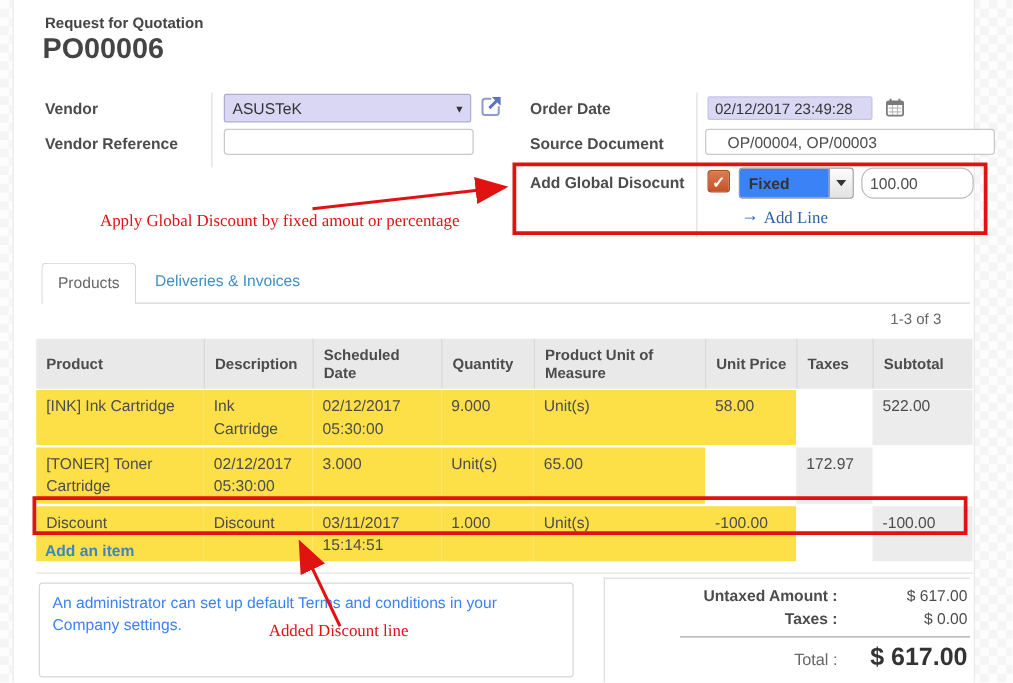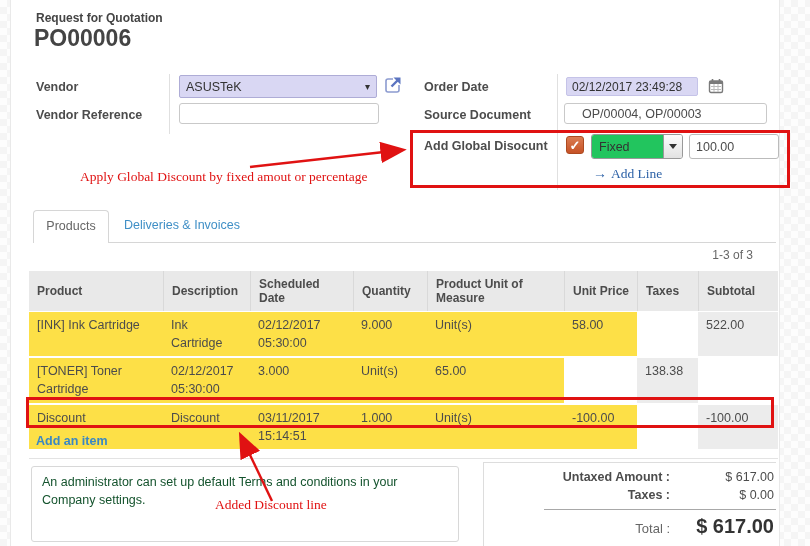--- a/index.html
+++ b/index.html
@@ -35,21 +35,21 @@
     font-family:"Liberation Sans",sans-serif; font-size:12px; color:#333; padding:0 5px;
   }
 
   .checkbox {
     width:18px; height:18px; border-radius:3px;
     background:linear-gradient(180deg,#db7c52,#c65226);
     border:1px solid #ad4a20; color:#fff; font-size:13px; font-weight:bold;
     display:flex; align-items:center; justify-content:center;
   }
   .combo { display:flex; border:1px solid #999; border-radius:3px; overflow:hidden; height:25px; }
-  .combo .combo-text { background:#22c55e; flex:1; display:flex; align-items:center; padding:12px 7px; font-size:12.5px; color:#333; }
+  .combo .combo-text { background:#3b82f6; flex:1; display:flex; align-items:center; padding:12px 7px; font-size:12.5px; color:#333;font-weight:bold; }
   .combo .combo-btn { width:19px; background:linear-gradient(180deg,#fdfdfd,#e2e2e2); border-left:1px solid #999; display:flex; align-items:center; justify-content:center; }
   .tri { width:0; height:0; border-left:4px solid transparent; border-right:4px solid transparent; border-top:5px solid #333; }
 
   .add-line { font-family:"Liberation Serif", serif; font-size:13.5px; color:#2d62a7; display:flex; align-items:center; gap:4px; cursor:pointer; }
   .add-line .arr { font-weight:bold; font-size:14px; }
 
   .tab-active {
     left:22px; top:210px; width:76px; height:33px; background:#fff;
     border:1px solid #d6d6d6; border-bottom:none; border-radius:4px 4px 0 0;
     text-align:center; line-height:31px; font-size:12.5px; color:#666; z-index:2;
@@ -77,21 +77,21 @@
   .r1 > div { min-height:41px; }
   .r2 > div { min-height:42px; }
   .r3 > div { min-height:29px; }
 
   .add-item { left:25px; top:434px; font-size:12.5px; font-weight:bold; color:#3a87c4; cursor:pointer; }
   .sep { left:18px; top:458px; width:749px; border-top:1px solid #e3e3e3; }
 
   .terms {
     left:20px; top:466px; width:428px; height:76px;
     border:1px solid #d8d8d8; border-radius:3px; padding:7px 10px;
-    font-size:12.5px; color:#14532d; line-height:1.4;
+    font-size:12.5px; color:#3b82f6; line-height:1.4;
   }
   .totals { left:472px; top:462px; width:293px; height:84px; border-top:1px solid #ddd; border-left:1px solid #ddd; padding-top:7px; }
   .trow2 { display:flex; align-items:baseline; margin-bottom:4px; }
   .trow2 .tlabel { flex:1; text-align:right; font-size:12.5px; font-weight:bold; color:#4c4c4c; }
   .trow2 .tvalue { width:106px; text-align:right; font-size:12.5px; color:#4c4c4c; padding-right:2px; }
   .tot-div { margin:7px 0 5px 60px; border-top:1px solid #a8a8a8; }
   .trow2.total .tlabel { font-weight:normal; color:#666; font-size:13px; }
   .trow2.total .tvalue { font-weight:bold; font-size:20px; color:#333; }
 
   .icon-ext { width:20px; height:20px; display:block; }
@@ -136,33 +136,33 @@
       <line x1="4.5" y1="1" x2="4.5" y2="4" stroke="#7a7a7a" stroke-width="1.6"></line>
       <line x1="11.5" y1="1" x2="11.5" y2="4" stroke="#7a7a7a" stroke-width="1.6"></line>
       <line x1="3" y1="8.5" x2="13" y2="8.5" stroke="#bbb" stroke-width="1"></line>
       <line x1="3" y1="11.5" x2="13" y2="11.5" stroke="#bbb" stroke-width="1"></line>
       <line x1="6" y1="6" x2="6" y2="14" stroke="#bbb" stroke-width="1"></line>
       <line x1="10" y1="6" x2="10" y2="14" stroke="#bbb" stroke-width="1"></line>
     </svg>
   </div>
 
   <div class="abs flabel" style="left:413px; top:108px;">Source Document</div>
-  <input class="abs txt-input" style="left: 553px; top: 103px; width: 203px; height: 21px; padding-left: 17px;" value="OP/00004, OP/00003">
+  <input class="abs txt-input" style="left: 553px; top: 103px; width: 232px; height: 21px; padding-left: 17px;" value="OP/00004, OP/00003">
 
   <div class="abs flabel" style="left:413px; top:139px;">Add Global Disocunt</div>
   <div class="abs checkbox" style="left:555px; top:136px;">
     <span>✓</span>
   </div>
   <div class="abs combo" style="left:580px; top:134px; width:92px;">
     <div class="combo-text">Fixed</div>
     <div class="combo-btn">
       <span class="tri"></span>
     </div>
   </div>
-  <input class="abs txt-input" style="left: 678px; top: 134px; width: 90px; height: 25px; border-color: rgb(187, 187, 187);" value="100.00">
+  <input class="abs txt-input" style="left: 678px; top: 134px; width: 90px; height: 25px; border-color: rgb(187, 187, 187); border-radius: 10px;" value="100.00">
   <div class="abs add-line" style="left:582px; top:166px;">
     <span class="arr">→</span>
     <span>Add Line</span>
   </div>
 
   <div class="abs navline"></div>
   <div class="abs tab-active">Products</div>
   <div class="abs tab-link">Deliveries &amp; Invoices</div>
   <div class="abs pager">1-3 of 3</div>
 
@@ -187,21 +187,21 @@
       <div class="col-tax"></div>
       <div class="col-sub num">522.00</div>
     </div>
     <div class="grid8 trow r2">
       <div>[TONER] Toner Cartridge</div>
       <div>02/12/2017 05:30:00</div>
       <div class="num">3.000</div>
       <div>Unit(s)</div>
       <div class="num">65.00</div>
       <div class="col-tax"></div>
-      <div class="col-sub num">138.38</div>
+      <div class="col-sub num">172.97</div>
     </div>
     <div class="grid8 trow r3">
       <div>Discount</div>
       <div>Discount</div>
       <div>03/11/2017 15:14:51</div>
       <div class="num">1.000</div>
       <div>Unit(s)</div>
       <div class="num">-100.00</div>
       <div class="col-tax"></div>
       <div class="col-sub num">-100.00</div>

